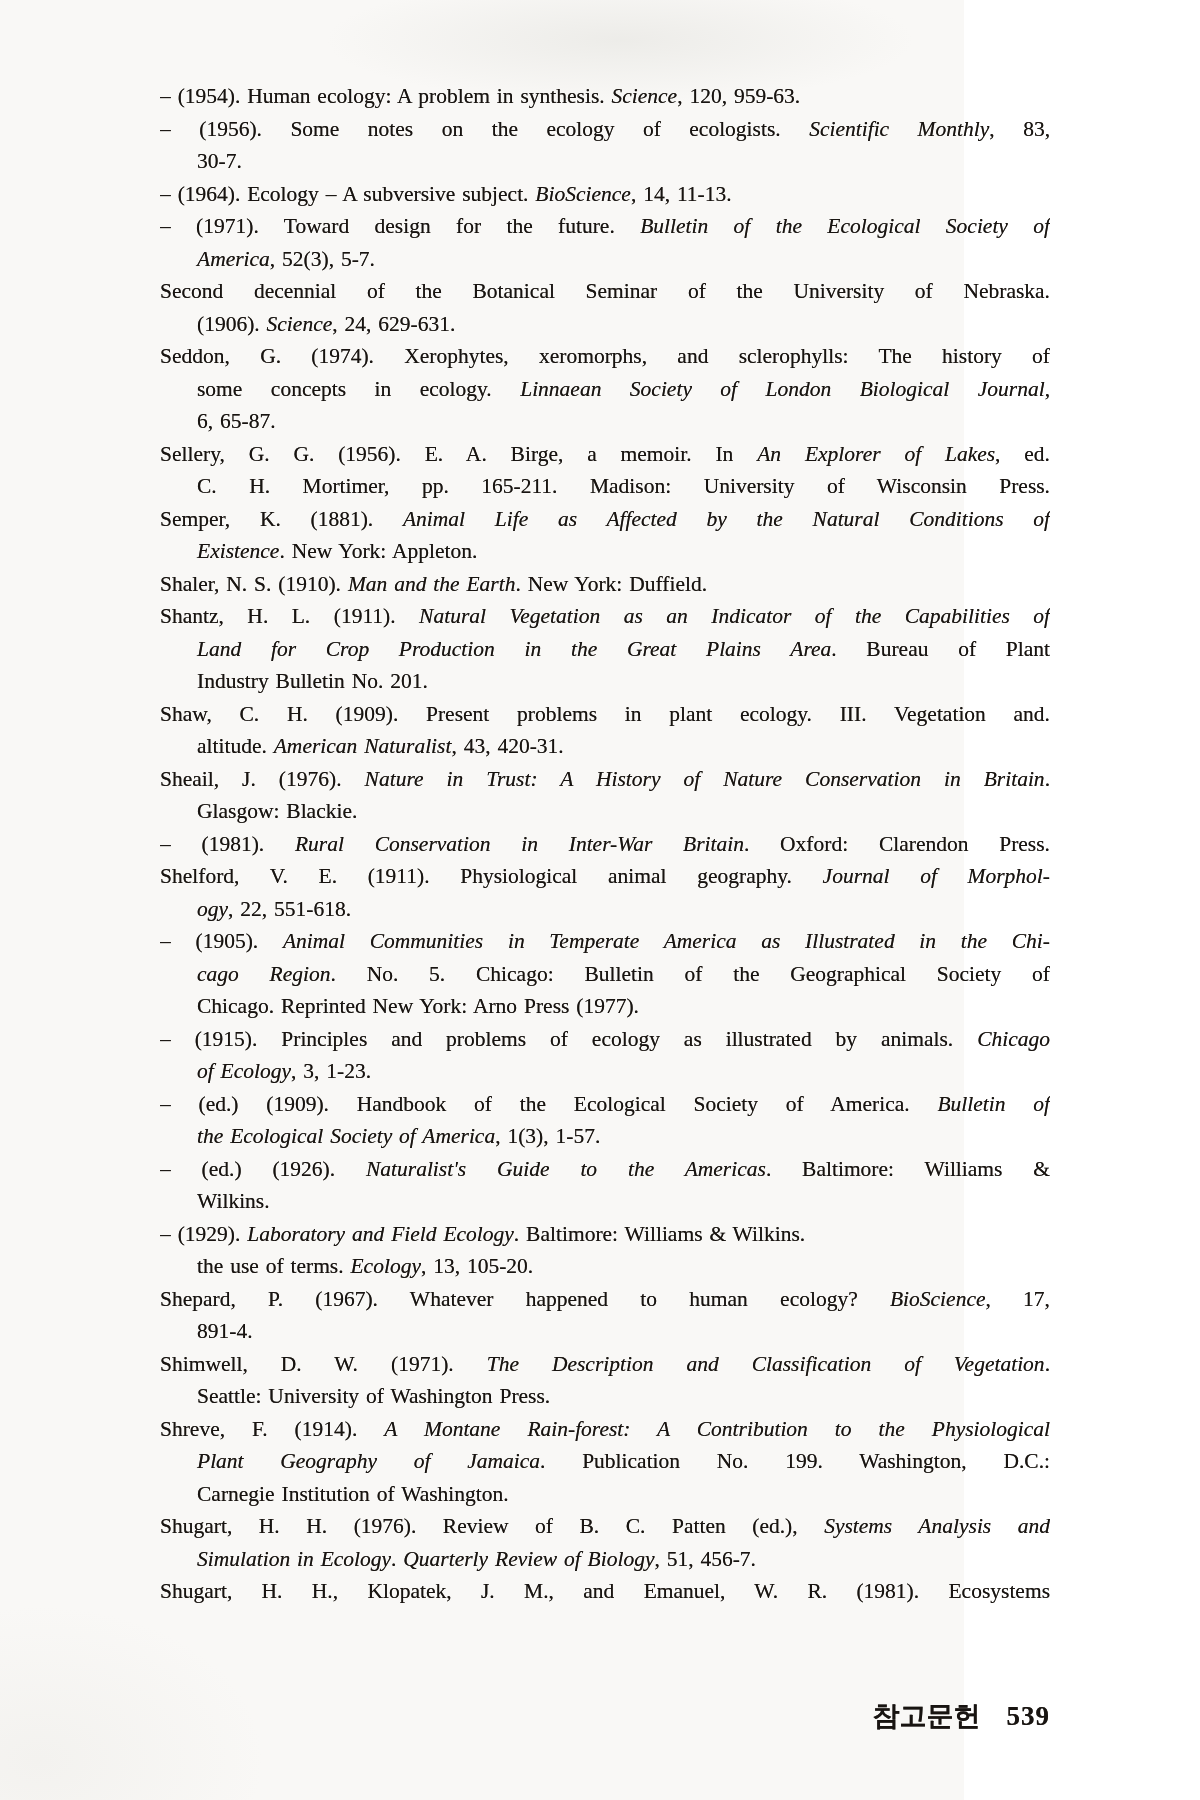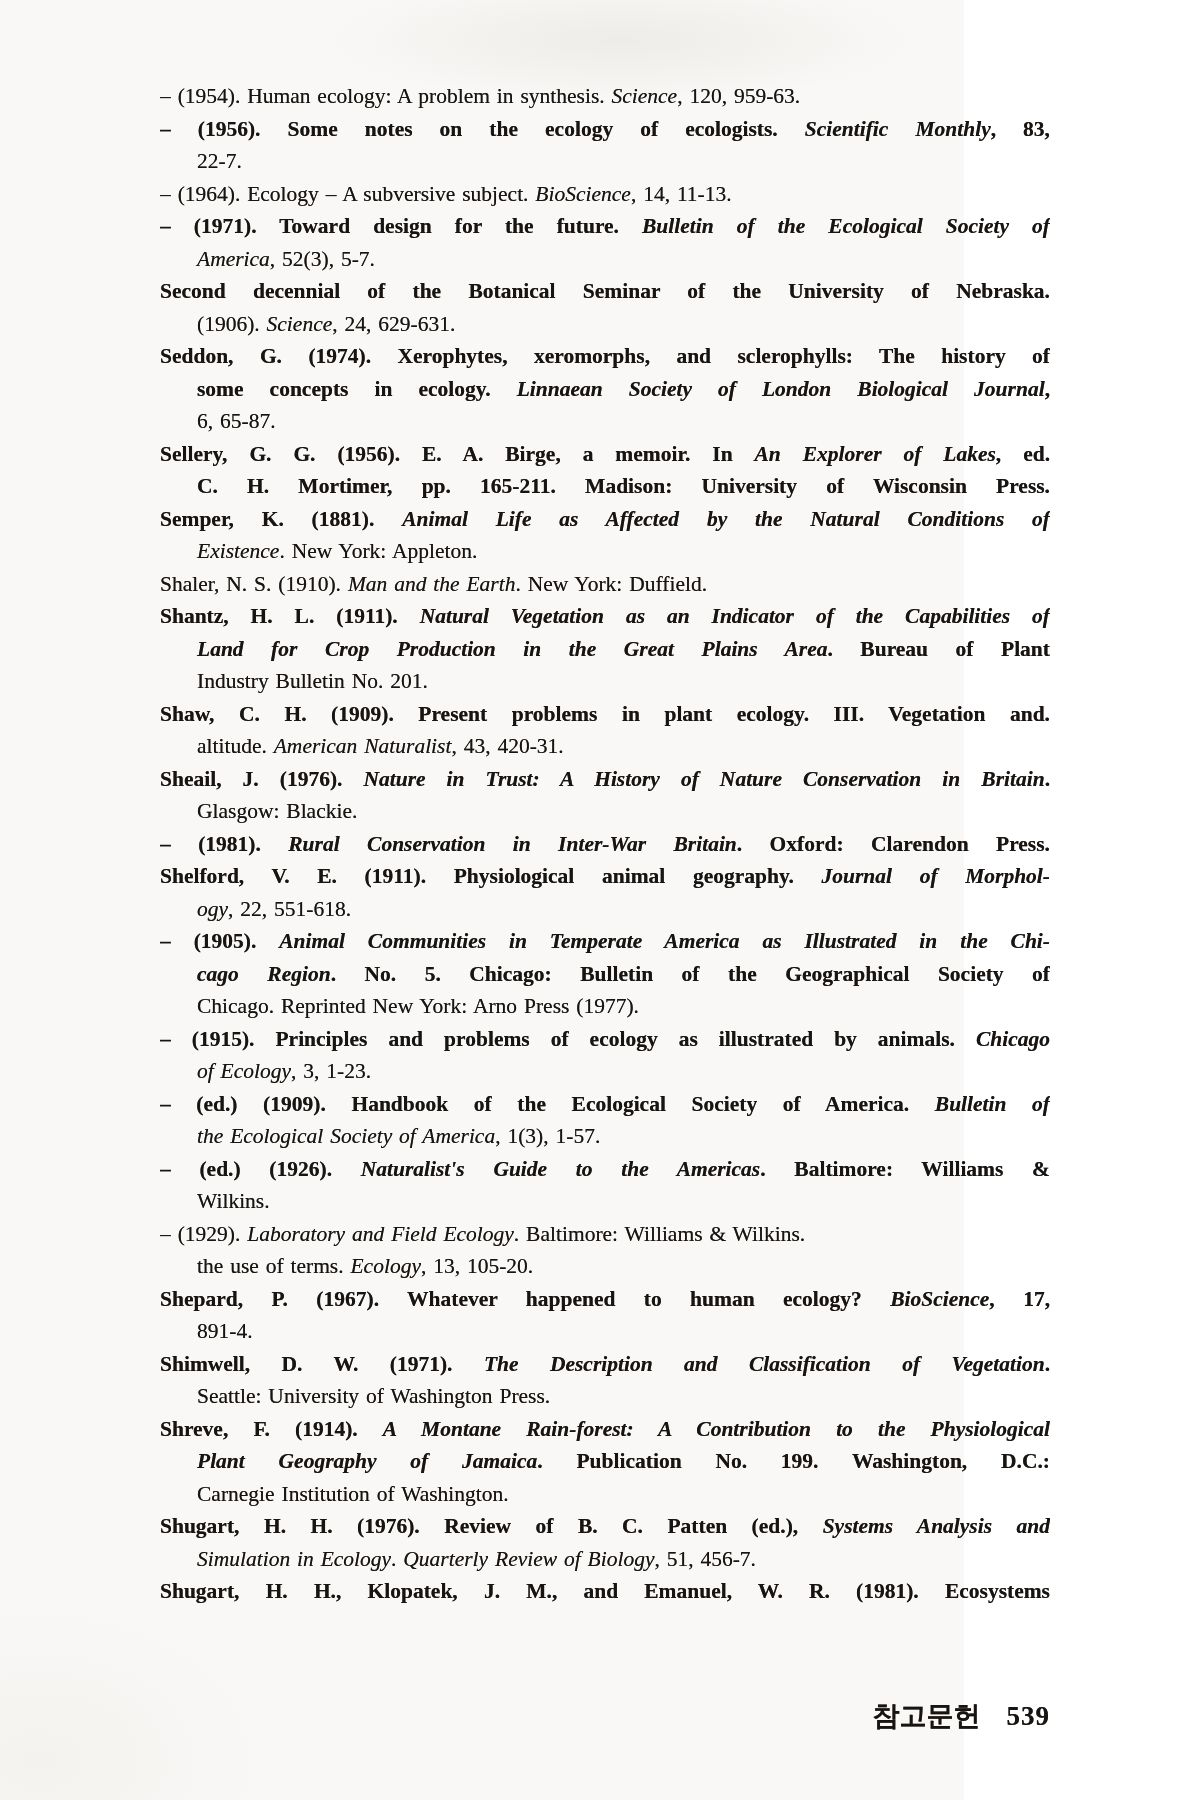--- a/index.html
+++ b/index.html
@@ -36,21 +36,20 @@
   .entry { margin: 0; }
   .line {
     height: 32.5px;
     overflow: hidden;
     white-space: normal;
   }
   .line.cont { padding-left: 37px; }
   .line.just {
     text-align: justify;
     text-align-last: justify;
-    font-weight: bold;
   }
   .line.just::after {
     content: "";
     display: inline-block;
     width: 100%;
     height: 0;
   }
   .it { font-style: italic; }
   .footer {
     position: absolute;
@@ -69,21 +68,21 @@
 </head>
 <body>
 
 <div class="page">
   <main class="bib" id="bib">
       <div class="entry">
         <div class="line"><span>– (1954). Human ecology: A problem in synthesis. </span><span class="it">Science</span><span>, 120, 959-63.</span></div>
       </div>
       <div class="entry">
         <div class="line just"><span>– (1956). Some notes on the ecology of ecologists. </span><span class="it">Scientific Monthly</span><span>, 83,</span></div>
-        <div class="line cont"><span>22-7.</span></div>
+        <div class="line cont"><span>30-7.</span></div>
       </div>
       <div class="entry">
         <div class="line"><span>– (1964). Ecology – A subversive subject. </span><span class="it">BioScience</span><span>, 14, 11-13.</span></div>
       </div>
       <div class="entry">
         <div class="line just"><span>– (1971). Toward design for the future. </span><span class="it">Bulletin of the Ecological Society of</span></div>
         <div class="line cont"><span class="it">America</span><span>, 52(3), 5-7.</span></div>
       </div>
       <div class="entry">
         <div class="line just"><span>Second decennial of the Botanical Seminar of the University of Nebraska.</span></div>

